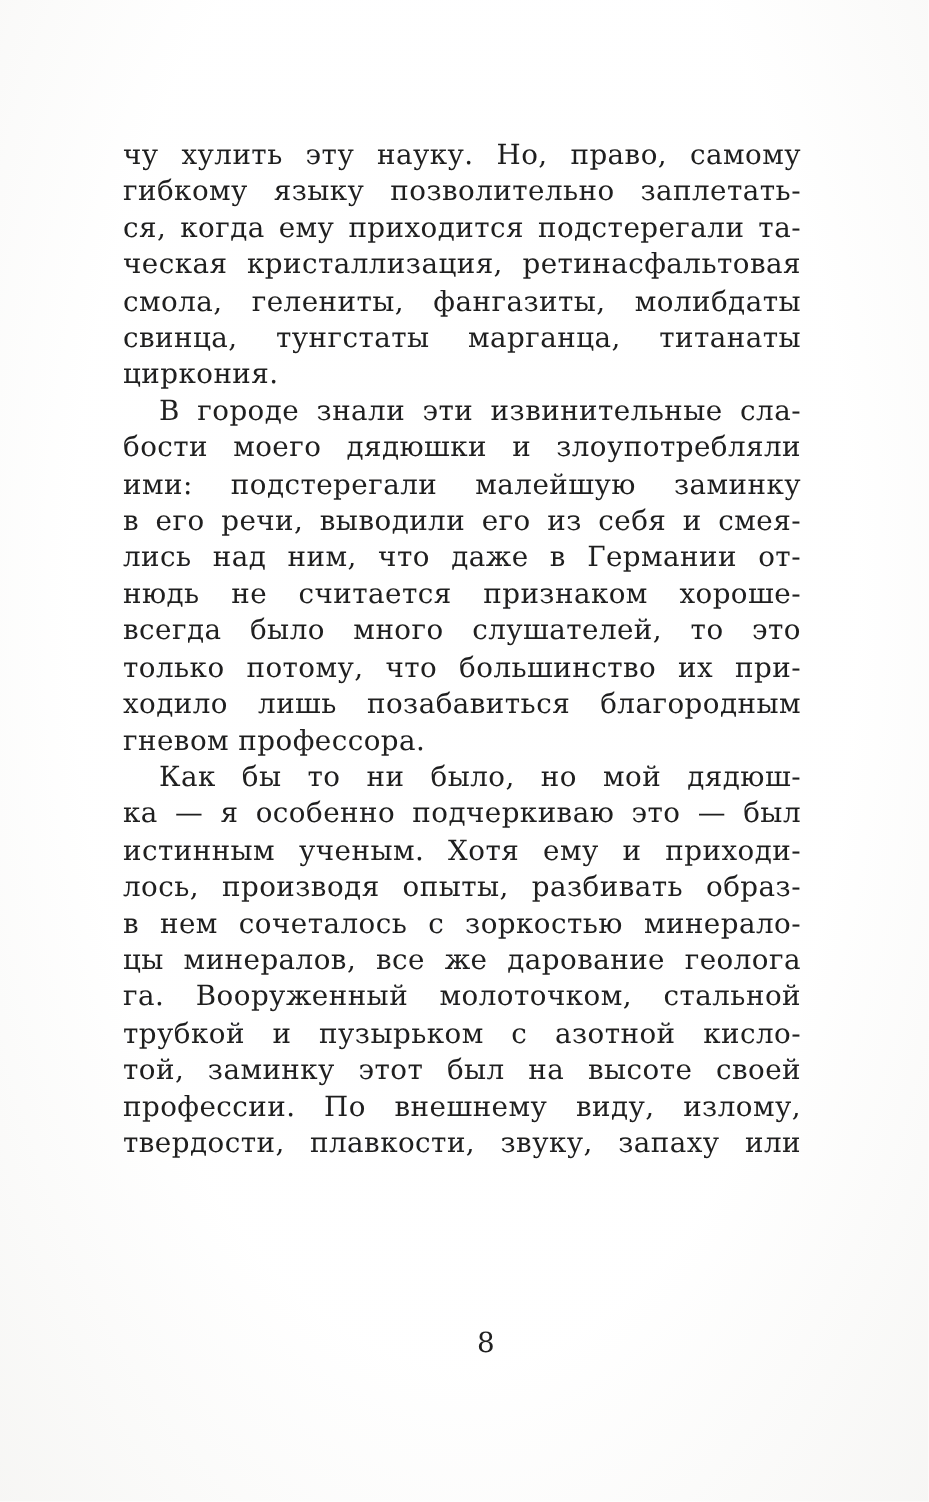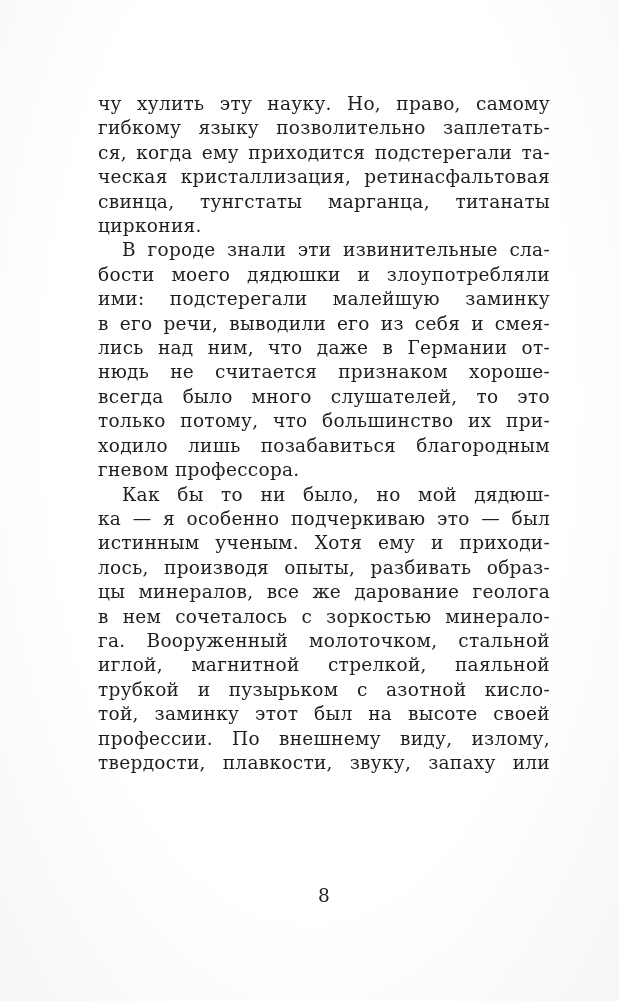--- a/index.html
+++ b/index.html
@@ -20,21 +20,21 @@
     position: relative;
     width: 619px;
     height: 1001px;
     background: var(--paper);
     background-image: radial-gradient(ellipse at 50% 40%, rgba(255,255,255,0.9) 60%, rgba(234,233,230,0.35) 100%);
     overflow: hidden;
     color: var(--ink);
   }
   .text-block {
     position: absolute;
-    left: 98px;
+    left: 82px;
     top: 92px;
     width: 452px;
   }
   .paragraph {
     margin: 0;
     padding: 0;
   }
   .line {
     font-size: 18.5px;
     line-height: 24.4px;
@@ -65,44 +65,44 @@
 </head>
 <body>
 
 <div class="page">
   <main class="text-block" id="text-block">
       <div class="paragraph">
         <div class="line">чу хулить эту науку. Но, право, самому</div>
         <div class="line">гибкому языку позволительно заплетать-</div>
         <div class="line">ся, когда ему приходится подстерегали та-</div>
         <div class="line">ческая кристаллизация, ретинасфальтовая</div>
+        <div class="line">смола, гелениты, фангазиты, молибдаты</div>
         <div class="line">свинца, тунгстаты марганца, титанаты</div>
         <div class="line last-short">циркония.</div>
       </div>
       <div class="paragraph">
         <div class="line indent">В городе знали эти извинительные сла-</div>
         <div class="line">бости моего дядюшки и злоупотребляли</div>
         <div class="line">ими: подстерегали малейшую заминку</div>
         <div class="line">в его речи, выводили его из себя и смея-</div>
         <div class="line">лись над ним, что даже в Германии от-</div>
         <div class="line">нюдь не считается признаком хороше-</div>
         <div class="line">всегда было много слушателей, то это</div>
         <div class="line">только потому, что большинство их при-</div>
         <div class="line">ходило лишь позабавиться благородным</div>
         <div class="line last-short">гневом профессора.</div>
       </div>
       <div class="paragraph">
         <div class="line indent">Как бы то ни было, но мой дядюш-</div>
         <div class="line">ка — я особенно подчеркиваю это — был</div>
         <div class="line">истинным ученым. Хотя ему и приходи-</div>
         <div class="line">лось, производя опыты, разбивать образ-</div>
+        <div class="line">в нем сочеталось с зоркостью минерало-</div>
         <div class="line">цы минералов, все же дарование геолога</div>
-        <div class="line">в нем сочеталось с зоркостью минерало-</div>
         <div class="line">га. Вооруженный молоточком, стальной</div>
-        <div class="line">иглой, магнитной стрелкой, паяльной</div>
         <div class="line">трубкой и пузырьком с азотной кисло-</div>
         <div class="line">той, заминку этот был на высоте своей</div>
         <div class="line">профессии. По внешнему виду, излому,</div>
         <div class="line">твердости, плавкости, звуку, запаху или</div>
       </div>
     </main>
   <div class="page-number">8</div>
 </div>
 
 </body></html>

